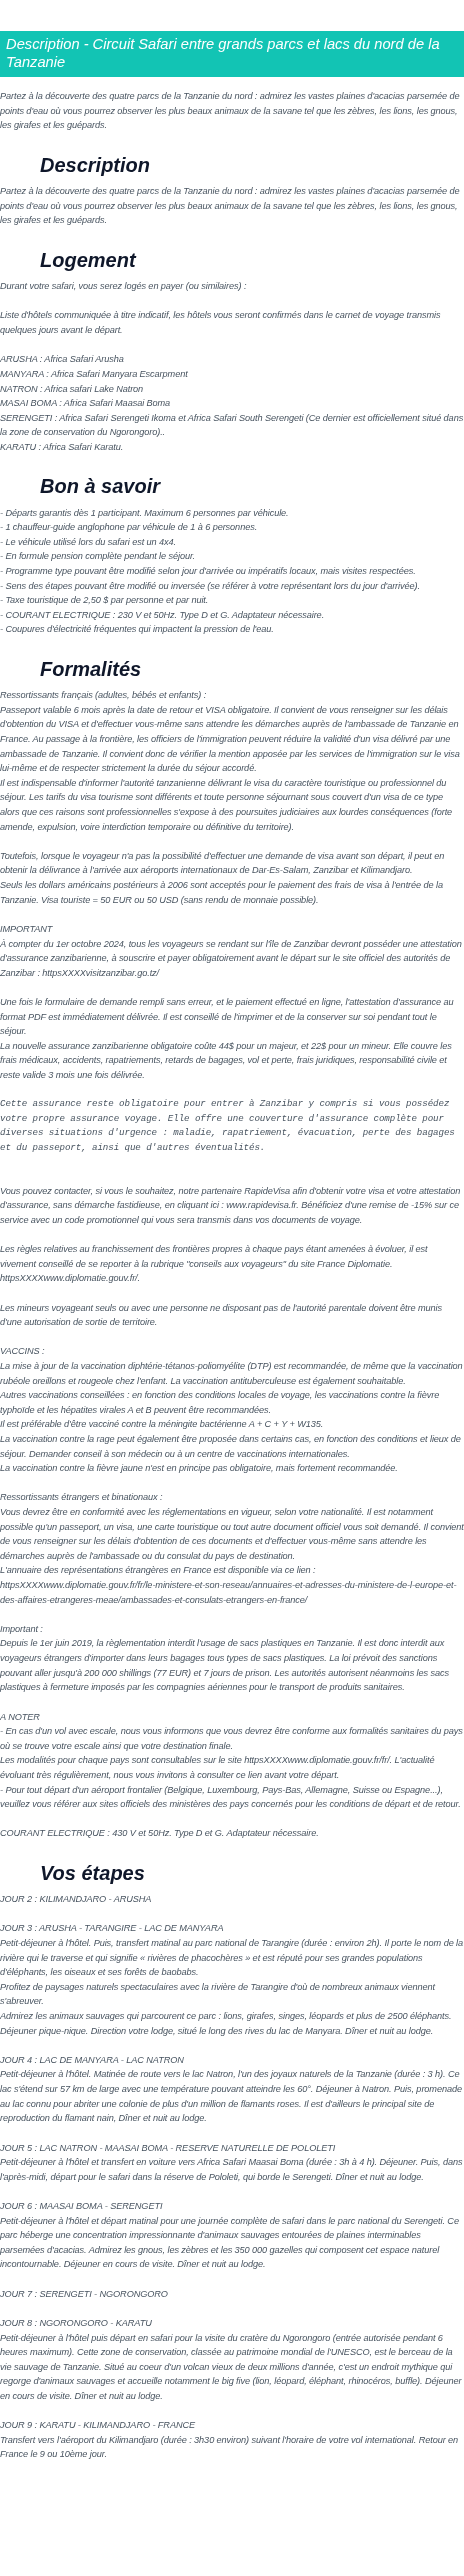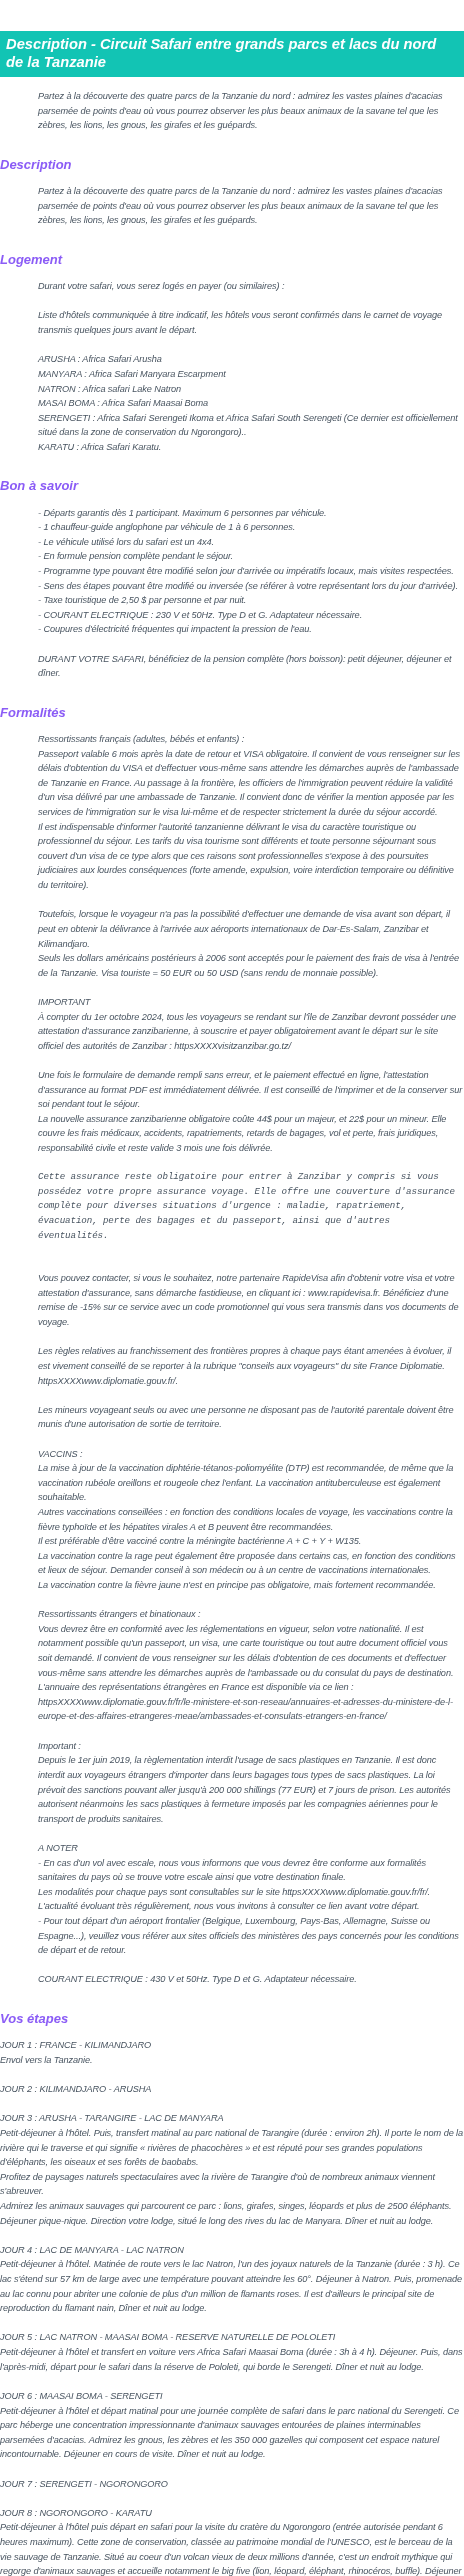--- a/index.html
+++ b/index.html
@@ -14,42 +14,42 @@
   .page { padding: 31px 0 36px 0; }
   .banner {
     background: #12c4b4;
     color: #ffffff;
     padding: 3.7px 7.3px 5.5px 6.1px;
   }
   .banner h1 {
     margin: 0;
     font-size: 14.7px;
     line-height: 18.4px;
-    font-weight: bold;
+    font-weight: normal;
     font-style: italic;
   }
   main { display: block; }
   .para {
     font-size: 9.2px;
     line-height: 14.6px;
     letter-spacing: -0.1px;
     margin: 0 0 14.7px 0;
     white-space: pre-line;
     overflow-wrap: break-word;
-    padding-left: 38px;
   }
   .para.intro { margin-top: 12.2px; }
   .para.gap-large { margin-bottom: 28px; font-family: Liberation Mono, monospace; }
   h2 {
-    color: #8b5cf6;
-    font-size: 13px;
+    color: #0f172a;
+    font-size: 20px;
     line-height: 18.4px;
     font-weight: bold;
     font-style: italic;
     margin: 23px 0 9.8px 0;
+    padding-left: 40px;
   }
   .day { margin: 0 0 14.7px 0; }
   .day p {
     font-size: 9.2px;
     line-height: 14.6px;
     letter-spacing: -0.1px;
     margin: 0;
     white-space: pre-line;
     overflow-wrap: break-word;
   }
@@ -84,21 +84,20 @@
     <p class="para">- Départs garantis dès 1 participant. Maximum 6 personnes par véhicule.
 - 1 chauffeur-guide anglophone par véhicule de 1 à 6 personnes.
 - Le véhicule utilisé lors du safari est un 4x4.
 - En formule pension complète pendant le séjour.
 - Programme type pouvant être modifié selon jour d'arrivée ou impératifs locaux, mais visites respectées.
 - Sens des étapes pouvant être modifié ou inversée (se référer à votre représentant lors du jour d'arrivée).
 - Taxe touristique de 2,50 $ par personne et par nuit.
 - COURANT ELECTRIQUE : 230 V et 50Hz. Type D et G. Adaptateur nécessaire.
 - Coupures d'électricité fréquentes qui impactent la pression de l'eau.</p>
 
-    <p class="para">DURANT VOTRE SAFARI, bénéficiez de la pension complète (hors boisson): petit déjeuner, déjeuner et dîner.</p>
 
     <h2>Formalités</h2>
     <p class="para">Ressortissants français (adultes, bébés et enfants) :
 Passeport valable 6 mois après la date de retour et VISA obligatoire. Il convient de vous renseigner sur les délais d'obtention du VISA et d'effectuer vous-même sans attendre les démarches auprès de l'ambassade de Tanzanie en France. Au passage à la frontière, les officiers de l'immigration peuvent réduire la validité d'un visa délivré par une ambassade de Tanzanie. Il convient donc de vérifier la mention apposée par les services de l'immigration sur le visa lui-même et de respecter strictement la durée du séjour accordé.
 Il est indispensable d'informer l'autorité tanzanienne délivrant le visa du caractère touristique ou professionnel du séjour. Les tarifs du visa tourisme sont différents et toute personne séjournant sous couvert d'un visa de ce type alors que ces raisons sont professionnelles s'expose à des poursuites judiciaires aux lourdes conséquences (forte amende, expulsion, voire interdiction temporaire ou définitive du territoire).</p>
     <p class="para">Toutefois, lorsque le voyageur n'a pas la possibilité d'effectuer une demande de visa avant son départ, il peut en obtenir la délivrance à l'arrivée aux aéroports internationaux de Dar-Es-Salam, Zanzibar et Kilimandjaro.
 Seuls les dollars américains postérieurs à 2006 sont acceptés pour le paiement des frais de visa à l'entrée de la Tanzanie. Visa touriste = 50 EUR ou 50 USD (sans rendu de monnaie possible).</p>
     <p class="para">IMPORTANT
 À compter du 1er octobre 2024, tous les voyageurs se rendant sur l'île de Zanzibar devront posséder une attestation d'assurance zanzibarienne, à souscrire et payer obligatoirement avant le départ sur le site officiel des autorités de Zanzibar : httpsXXXXvisitzanzibar.go.tz/</p>
     <p class="para">Une fois le formulaire de demande rempli sans erreur, et le paiement effectué en ligne, l'attestation d'assurance au format PDF est immédiatement délivrée. Il est conseillé de l'imprimer et de la conserver sur soi pendant tout le séjour.
@@ -121,24 +120,20 @@
     <p class="para">Important :
 Depuis le 1er juin 2019, la règlementation interdit l'usage de sacs plastiques en Tanzanie. Il est donc interdit aux voyageurs étrangers d'importer dans leurs bagages tous types de sacs plastiques. La loi prévoit des sanctions pouvant aller jusqu'à 200 000 shillings (77 EUR) et 7 jours de prison. Les autorités autorisent néanmoins les sacs plastiques à fermeture imposés par les compagnies aériennes pour le transport de produits sanitaires.</p>
     <p class="para">A NOTER
 - En cas d'un vol avec escale, nous vous informons que vous devrez être conforme aux formalités sanitaires du pays où se trouve votre escale ainsi que votre destination finale.
 Les modalités pour chaque pays sont consultables sur le site httpsXXXXwww.diplomatie.gouv.fr/fr/. L'actualité évoluant très régulièrement, nous vous invitons à consulter ce lien avant votre départ.
 - Pour tout départ d'un aéroport frontalier (Belgique, Luxembourg, Pays-Bas, Allemagne, Suisse ou Espagne...), veuillez vous référer aux sites officiels des ministères des pays concernés pour les conditions de départ et de retour.</p>
     <p class="para">COURANT ELECTRIQUE : 430 V et 50Hz. Type D et G. Adaptateur nécessaire.</p>
 
     <h2>Vos étapes</h2>
 
-    <div class="day">
-      <p>JOUR 1 : FRANCE - KILIMANDJARO</p>
-      <p>Envol vers la Tanzanie.</p>
-    </div>
     <div class="day">
       <p>JOUR 2 : KILIMANDJARO - ARUSHA</p>
     </div>
     <div class="day">
       <p>JOUR 3 : ARUSHA - TARANGIRE - LAC DE MANYARA</p>
       <p>Petit-déjeuner à l'hôtel. Puis, transfert matinal au parc national de Tarangire (durée : environ 2h). Il porte le nom de la rivière qui le traverse et qui signifie « rivières de phacochères » et est réputé pour ses grandes populations d'éléphants, les oiseaux et ses forêts de baobabs.
 Profitez de paysages naturels spectaculaires avec la rivière de Tarangire d'où de nombreux animaux viennent s'abreuver.
 Admirez les animaux sauvages qui parcourent ce parc : lions, girafes, singes, léopards et plus de 2500 éléphants.
 Déjeuner pique-nique. Direction votre lodge, situé le long des rives du lac de Manyara. Dîner et nuit au lodge.</p>
     </div>

